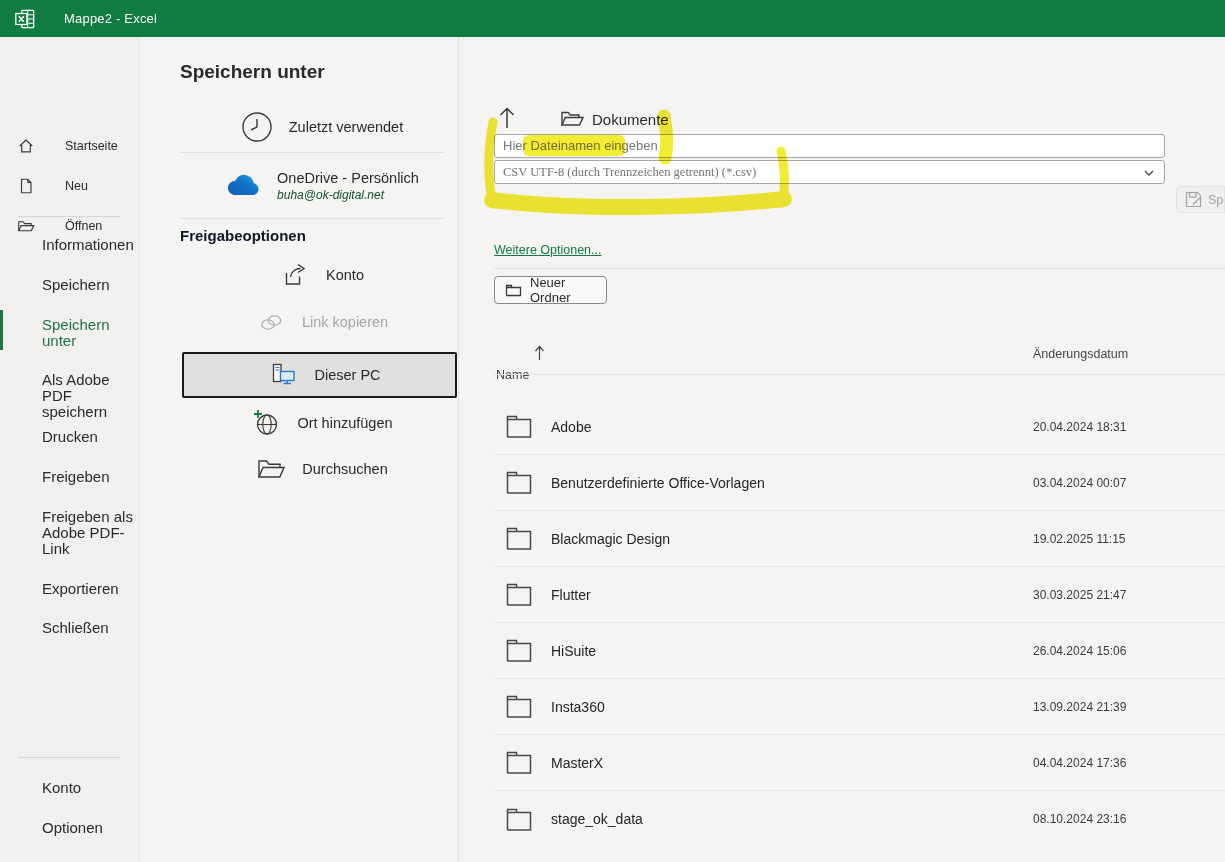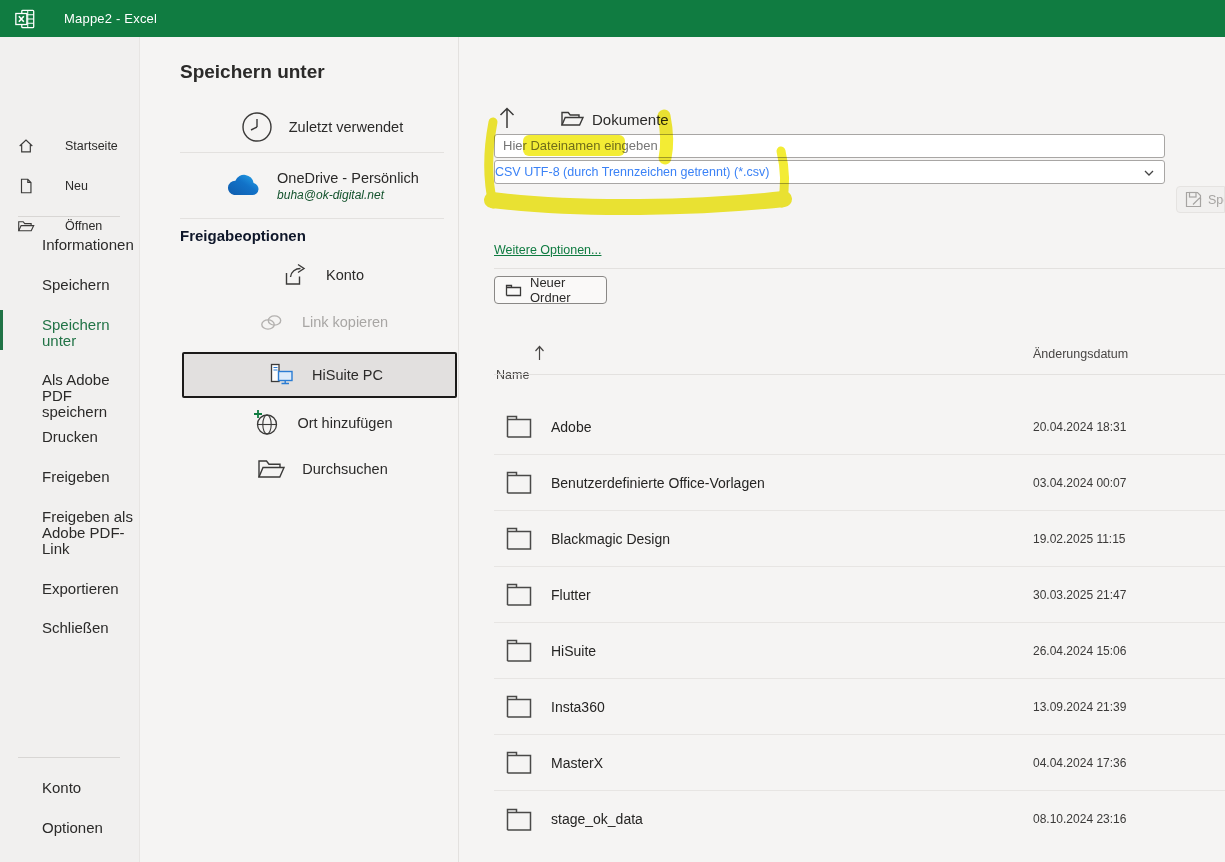--- a/index.html
+++ b/index.html
@@ -41,22 +41,22 @@
   .vert-divider { position:absolute; left:458px; top:37px; width:1px; height:825px; background:#e3e1df; }
 
   
   .up-btn { position:absolute; left:492px; top:104px; width:30px; height:28px; cursor:pointer; }
   .crumb-folder { position:absolute; left:560px; top:109px; }
   .crumb-label { position:absolute; left:592px; top:111px; font-size:15px; color:#2b2a29; cursor:pointer; }
   .filename-field { position:absolute; left:494px; top:134px; width:671px; height:24px; background:#fff;
                     border:1px solid #a8a6a4; border-radius:3px; line-height:22px; padding-left:8px;
                     font-size:13px; color:#767676; cursor:text; }
   .filetype-select { position:absolute; left:494px; top:160px; width:671px; height:24px; background:#fff;
-                     border:1px solid #a8a6a4; border-radius:3px; line-height:22px; 
-                     font-size:12.5px; color:#3b82f6; cursor:pointer; }
+                     border:1px solid #a8a6a4; border-radius:3px; line-height:22px; padding-left:8px;
+                     font-size:12.5px; color:#737373; cursor:pointer;font-family:Liberation Serif, serif; }
   .filetype-select .chev { position:absolute; right:10px; top:9px; }
   .save-btn { position:absolute; left:1176px; top:186px; width:49px; height:27px; background:#f1f0ef;
               border:1px solid #e5e3e1; border-radius:4px 0 0 4px; display:flex; align-items:center;
               overflow:hidden; cursor:default; }
   .save-btn .sic { flex:0 0 auto; margin-left:8px; margin-right:6px; }
   .save-btn .slbl { font-size:12.5px; color:#a6a4a2; white-space:nowrap; }
   .more-link { position:absolute; left:494px; top:243px; font-size:12.5px; color:#0f7b41;
                text-decoration:underline; cursor:pointer; }
   .h-divider { position:absolute; left:494px; width:731px; border-top:1px solid #e3e1df; }
   .newfolder-btn { position:absolute; left:494px; top:276px; width:113px; height:28px; background:#faf9f8;
@@ -214,21 +214,21 @@
 
   <div class="place selected" style="top:352px;height:46px">
     <span class="pic" style="margin-left:10px">
       <svg width="30" height="28" viewBox="0 0 30 28">
         <rect x="5.5" y="3.5" width="7.5" height="17" fill="#fdfdfd" stroke="#3b3a39" stroke-width="1.3"></rect>
         <path d="M7.5 6.5 H11.5 M7.5 9 H11.5" stroke="#2b7cd3" stroke-width="1.2"></path>
         <rect x="12.5" y="10.5" width="13.5" height="9" fill="#ddebfa" stroke="#2b7cd3" stroke-width="1.4"></rect>
         <path d="M19.2 19.5 V22 M15.5 22.5 H23" stroke="#2b7cd3" stroke-width="1.4"></path>
       </svg>
     </span>
-    <span class="ptxt">HiSuite PC</span>
+    <span class="ptxt">Dieser PC</span>
   </div>
 
   <div class="place" style="top:400px;height:46px">
     <span class="pic">
       <svg width="30" height="30" viewBox="0 0 30 30">
         <circle cx="16" cy="16.5" r="9.5" fill="none" stroke="#3b3a39" stroke-width="1.3"></circle>
         <ellipse cx="16" cy="16.5" rx="4.2" ry="9.5" fill="none" stroke="#3b3a39" stroke-width="1.1"></ellipse>
         <path d="M6.5 16.5 H25.5" stroke="#3b3a39" stroke-width="1.1"></path>
         <path d="M7 2 V10 M3 6 H11" stroke="#107C41" stroke-width="1.8"></path>
       </svg>

